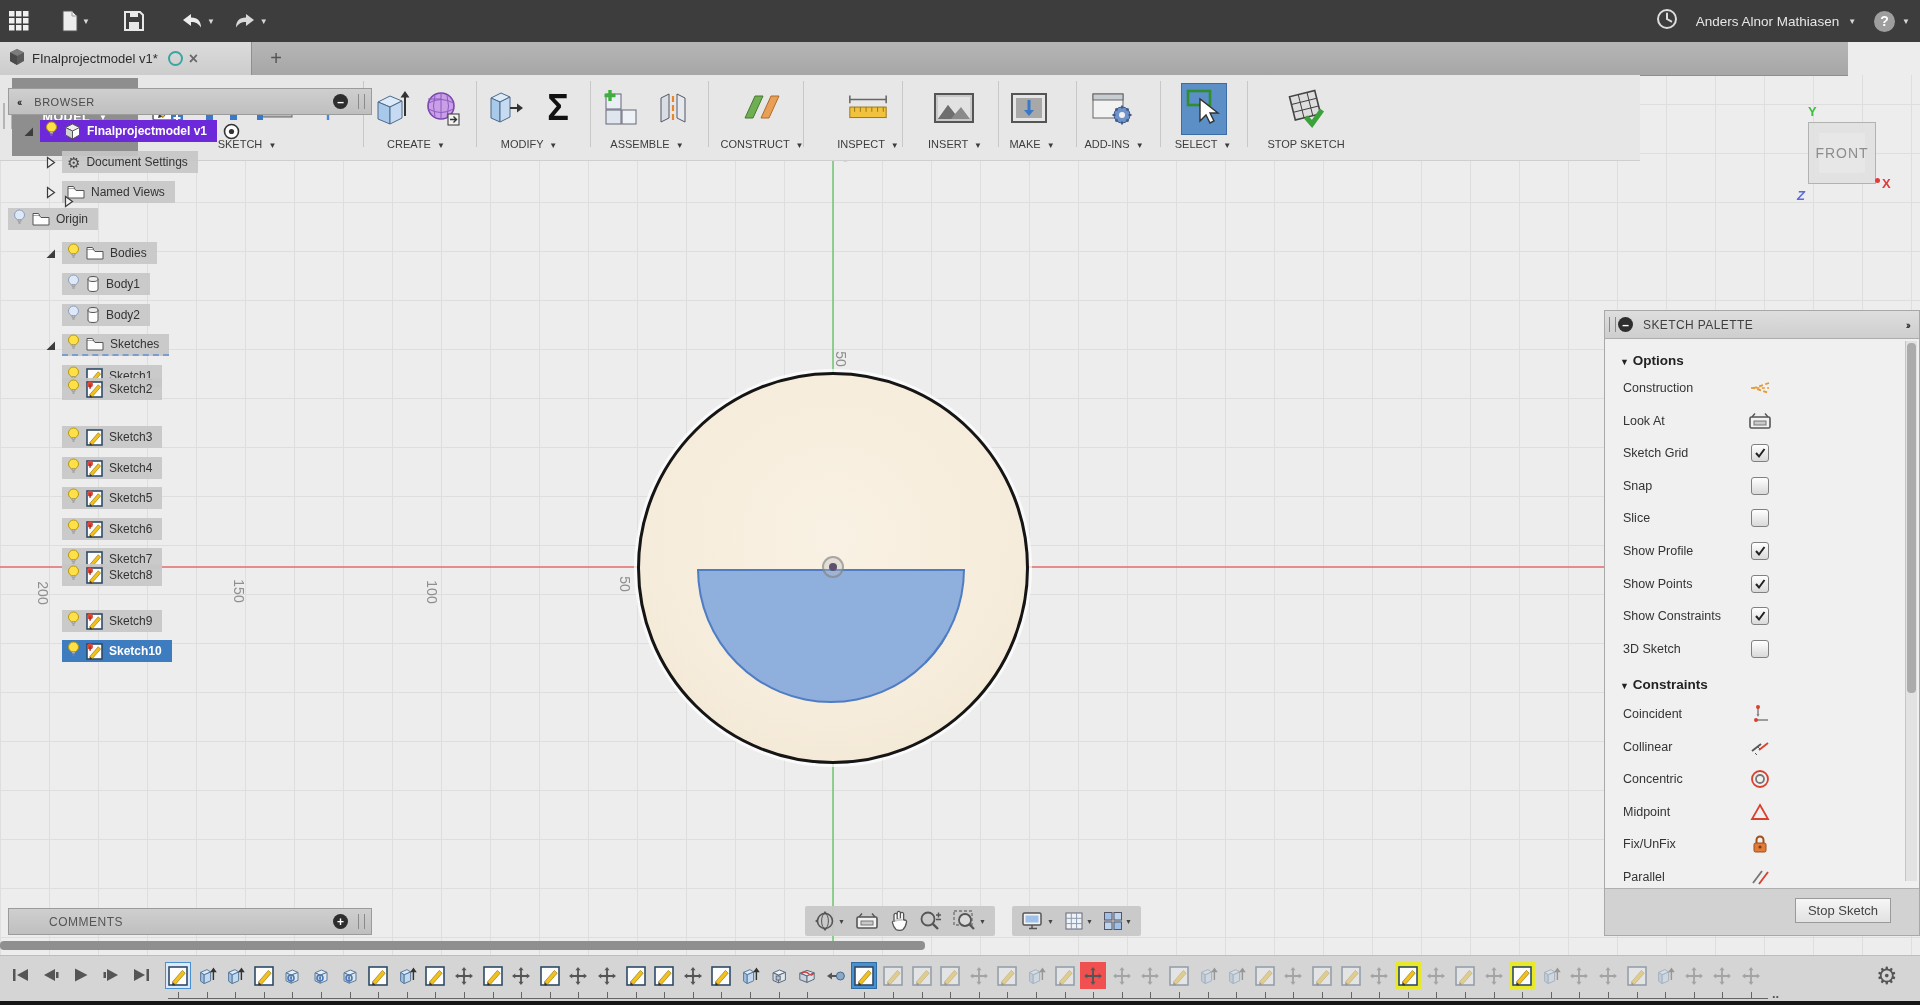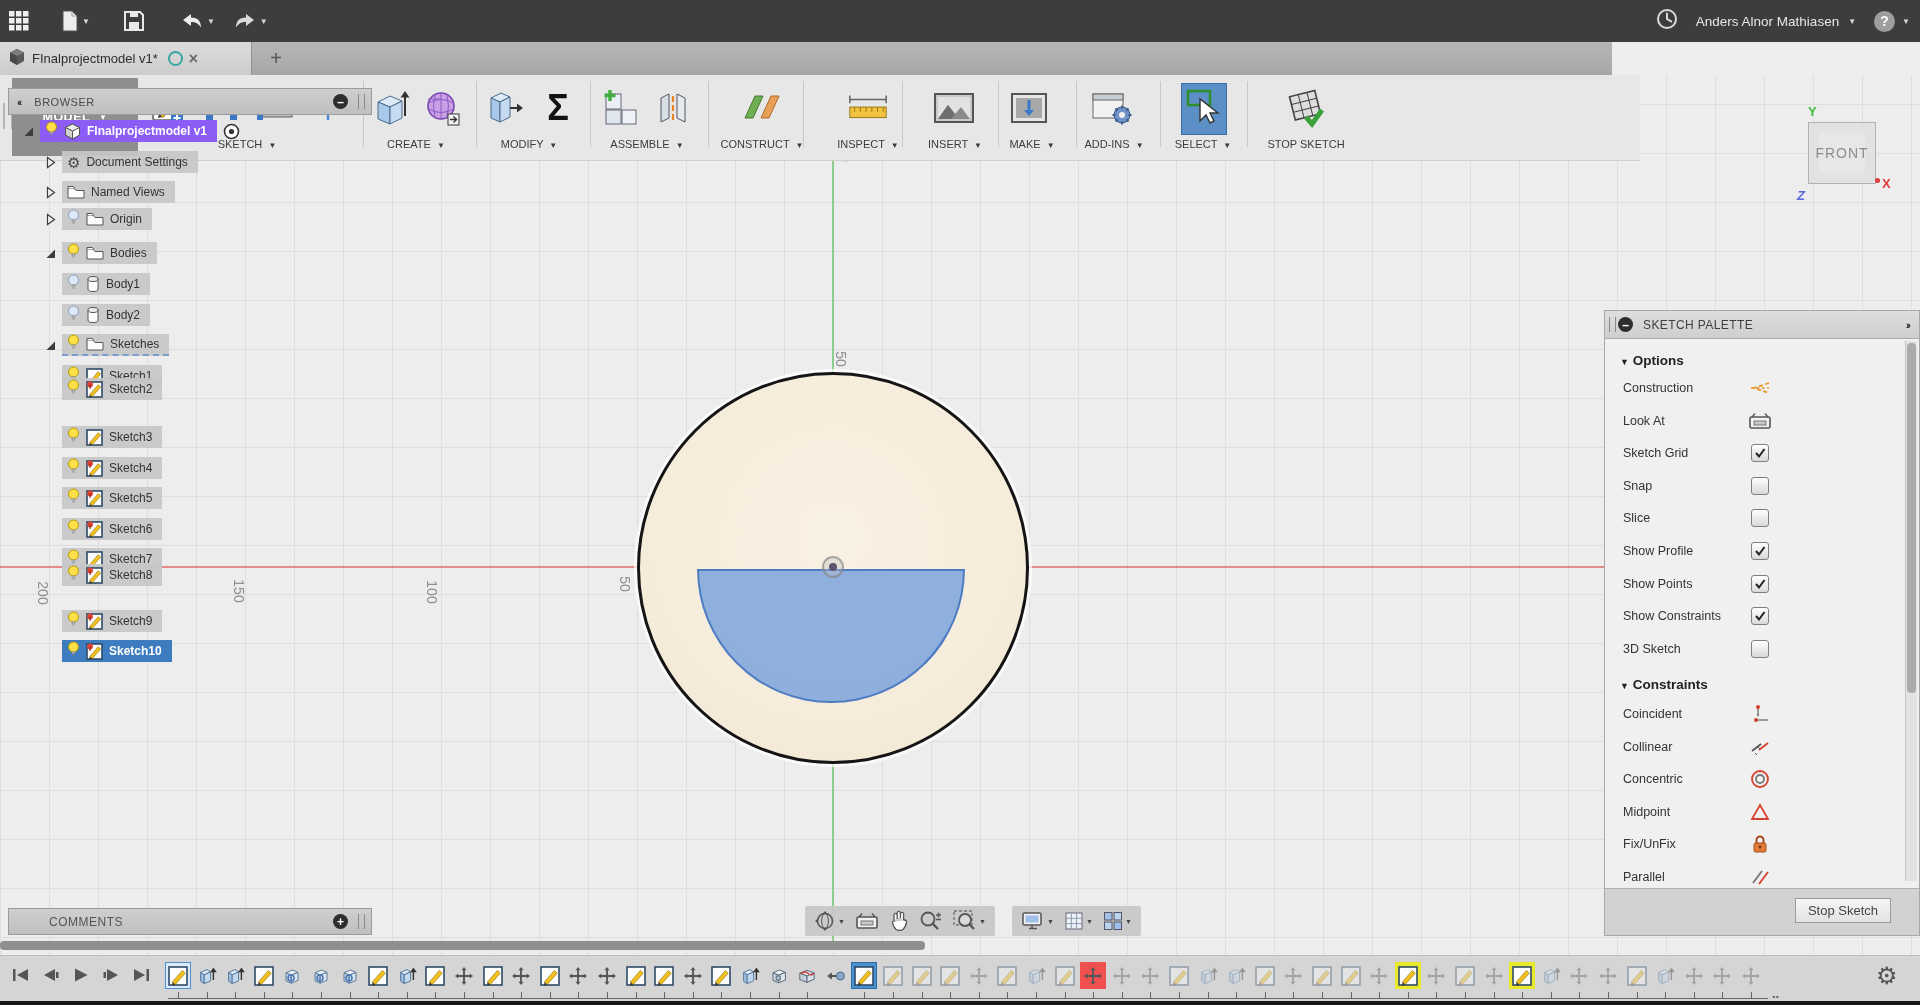--- a/index.html
+++ b/index.html
@@ -10,21 +10,21 @@
   
   #topbar{left:0;top:0;width:1920px;height:42px;background:#3d3d3d;display:flex;align-items:center;}
   .tb-icon{display:inline-flex;align-items:center;justify-content:center;height:42px;padding:0 9px;cursor:pointer;}
   .tb-caret{color:#d8d8d8;font-size:8px;margin-left:3px;}
   #tb-right{position:absolute;right:10px;top:0;height:42px;display:flex;align-items:center;gap:18px;}
   #user-menu{color:#e6e6e6;font-size:13.5px;display:flex;align-items:center;gap:6px;cursor:pointer;}
   #help-btn{display:flex;align-items:center;gap:4px;cursor:pointer;}
   #help-circle{width:21px;height:21px;border-radius:50%;background:#9e9e9e;color:#fff;font-weight:bold;
        font-size:14px;display:flex;align-items:center;justify-content:center;}
   
-  #tabbar{left:0;top:42px;width:1612px;height:33px;background:linear-gradient(#b6b6b6,#a6a6a6);border-bottom:1px solid #8f8f8f;}
+  #tabbar{left:0;top:42px;width:1848px;height:33px;background:linear-gradient(#b6b6b6,#a6a6a6);border-bottom:1px solid #8f8f8f;}
   #doc-tab{position:absolute;left:0;top:0;width:252px;height:33px;background:linear-gradient(#dcdcdc,#cccccc);
        border-right:1px solid #8f8f8f;display:flex;align-items:center;padding:0 8px;box-sizing:border-box;cursor:pointer;}
   #doc-tab .title{font-size:13px;color:#2d2d2d;margin:0 6px 0 6px;white-space:nowrap;}
   #tab-sync{width:11px;height:11px;border:2px solid #39a6a0;border-radius:50%;margin:0 4px;}
   #tab-close{color:#6a6a6a;font-size:16px;font-weight:bold;margin-left:2px;cursor:pointer;}
   #new-tab{position:absolute;left:258px;top:0;width:36px;height:33px;color:#555;font-size:20px;
        display:flex;align-items:center;justify-content:center;cursor:pointer;}
   
   #canvas{left:0;top:75px;width:1920px;height:880px;background-color:#ededed;
       background-image:linear-gradient(to right,#dedede 1px,transparent 1px),
@@ -60,21 +60,21 @@
   .rb-sep{position:absolute;top:6px;width:1px;height:66px;background:#c8c8c8;}
   
   #browser-header{left:8px;top:88px;width:364px;height:27px;background:linear-gradient(#cfcfcf,#bfbfbf);
       border:1px solid #9b9b9b;display:flex;align-items:center;box-sizing:border-box;}
   #browser-header .ttl{font-size:11px;color:#4a4a4a;letter-spacing:.5px;margin-left:14px;flex:1;}
   #browser-tree{left:8px;top:118px;width:380px;height:650px;}
   .tree-row{position:absolute;height:26px;display:flex;align-items:center;}
   .expander{width:14px;height:14px;margin-right:4px;flex:none;cursor:pointer;}
   .chip{display:inline-flex;align-items:center;gap:6px;background:rgba(199,199,199,.92);padding:2px 10px 2px 5px;
       height:22px;box-sizing:border-box;font-size:12px;color:#333;cursor:pointer;white-space:nowrap;}
-  .chip.root{background:#8b5cf6;color:#fff;font-weight:bold;}
+  .chip.root{background:#6d28d9;color:#fff;font-weight:bold;}
   .chip.selected{background:#3c7cbf;color:#fff;font-weight:bold;}
   .chip.editing{border-bottom:2px dashed #7a9ccf;}
   .radio-extra{margin-left:6px;cursor:pointer;display:inline-flex;}
   
   #palette{left:1604px;top:310px;width:316px;height:626px;background:#f0f0f0;border:1px solid #a8a8a8;box-sizing:border-box;}
   #palette-header{position:absolute;left:0;top:0;width:100%;height:28px;background:linear-gradient(#dedede,#cecece);
       border-bottom:1px solid #adadad;display:flex;align-items:center;box-sizing:border-box;}
   #palette-header .ttl{font-size:12px;color:#3f3f3f;letter-spacing:.4px;margin-left:6px;flex:1;}
   .sec-header{position:absolute;left:12px;font-size:13.5px;font-weight:bold;color:#222;cursor:pointer;}
   .pal-row-label{position:absolute;left:18px;font-size:12.5px;color:#333;}
@@ -431,21 +431,21 @@
       <span class="chip">
         <span style="display:inline-flex;">
           <svg width="18" height="14" viewBox="0 0 18 14">
             <path d="M1 3 h6 l2 2.5 h8 V13 H1 z" fill="#fdfdfd" stroke="#555"></path>
             <path d="M1 3 V1.5 h5.5 l1 1.5" fill="#fdfdfd" stroke="#555"></path>
           </svg>
         </span>
         <span>Named Views</span>
       </span>
     </div>
-    <div class="tree-row" style="top:88px;">
+    <div class="tree-row" style="top:76px;flex-direction:column;">
       <span class="expander" style="margin-left:36px;"><svg width="13" height="13" viewBox="0 0 13 13">
           <path d="M3.5 1.5 L10.5 6.5 L3.5 11.5 z" fill="#f2f2f2" stroke="#3c3c3c" stroke-width="1.2"></path>
         </svg></span>
       <span class="chip">
         <span><svg width="13" height="17" viewBox="0 0 13 17">
             <circle cx="6.5" cy="6" r="5" fill="#dfe8f6" stroke="#8aa0c0"></circle>
             <path d="M5 10.8 h3 v1.6 h-3 z" fill="#c9c9c9" stroke="#888" stroke-width="0.6"></path>
             <path d="M5.4 14 h2.2" stroke="#888"></path>
           </svg></span>
         <span style="display:inline-flex;">

